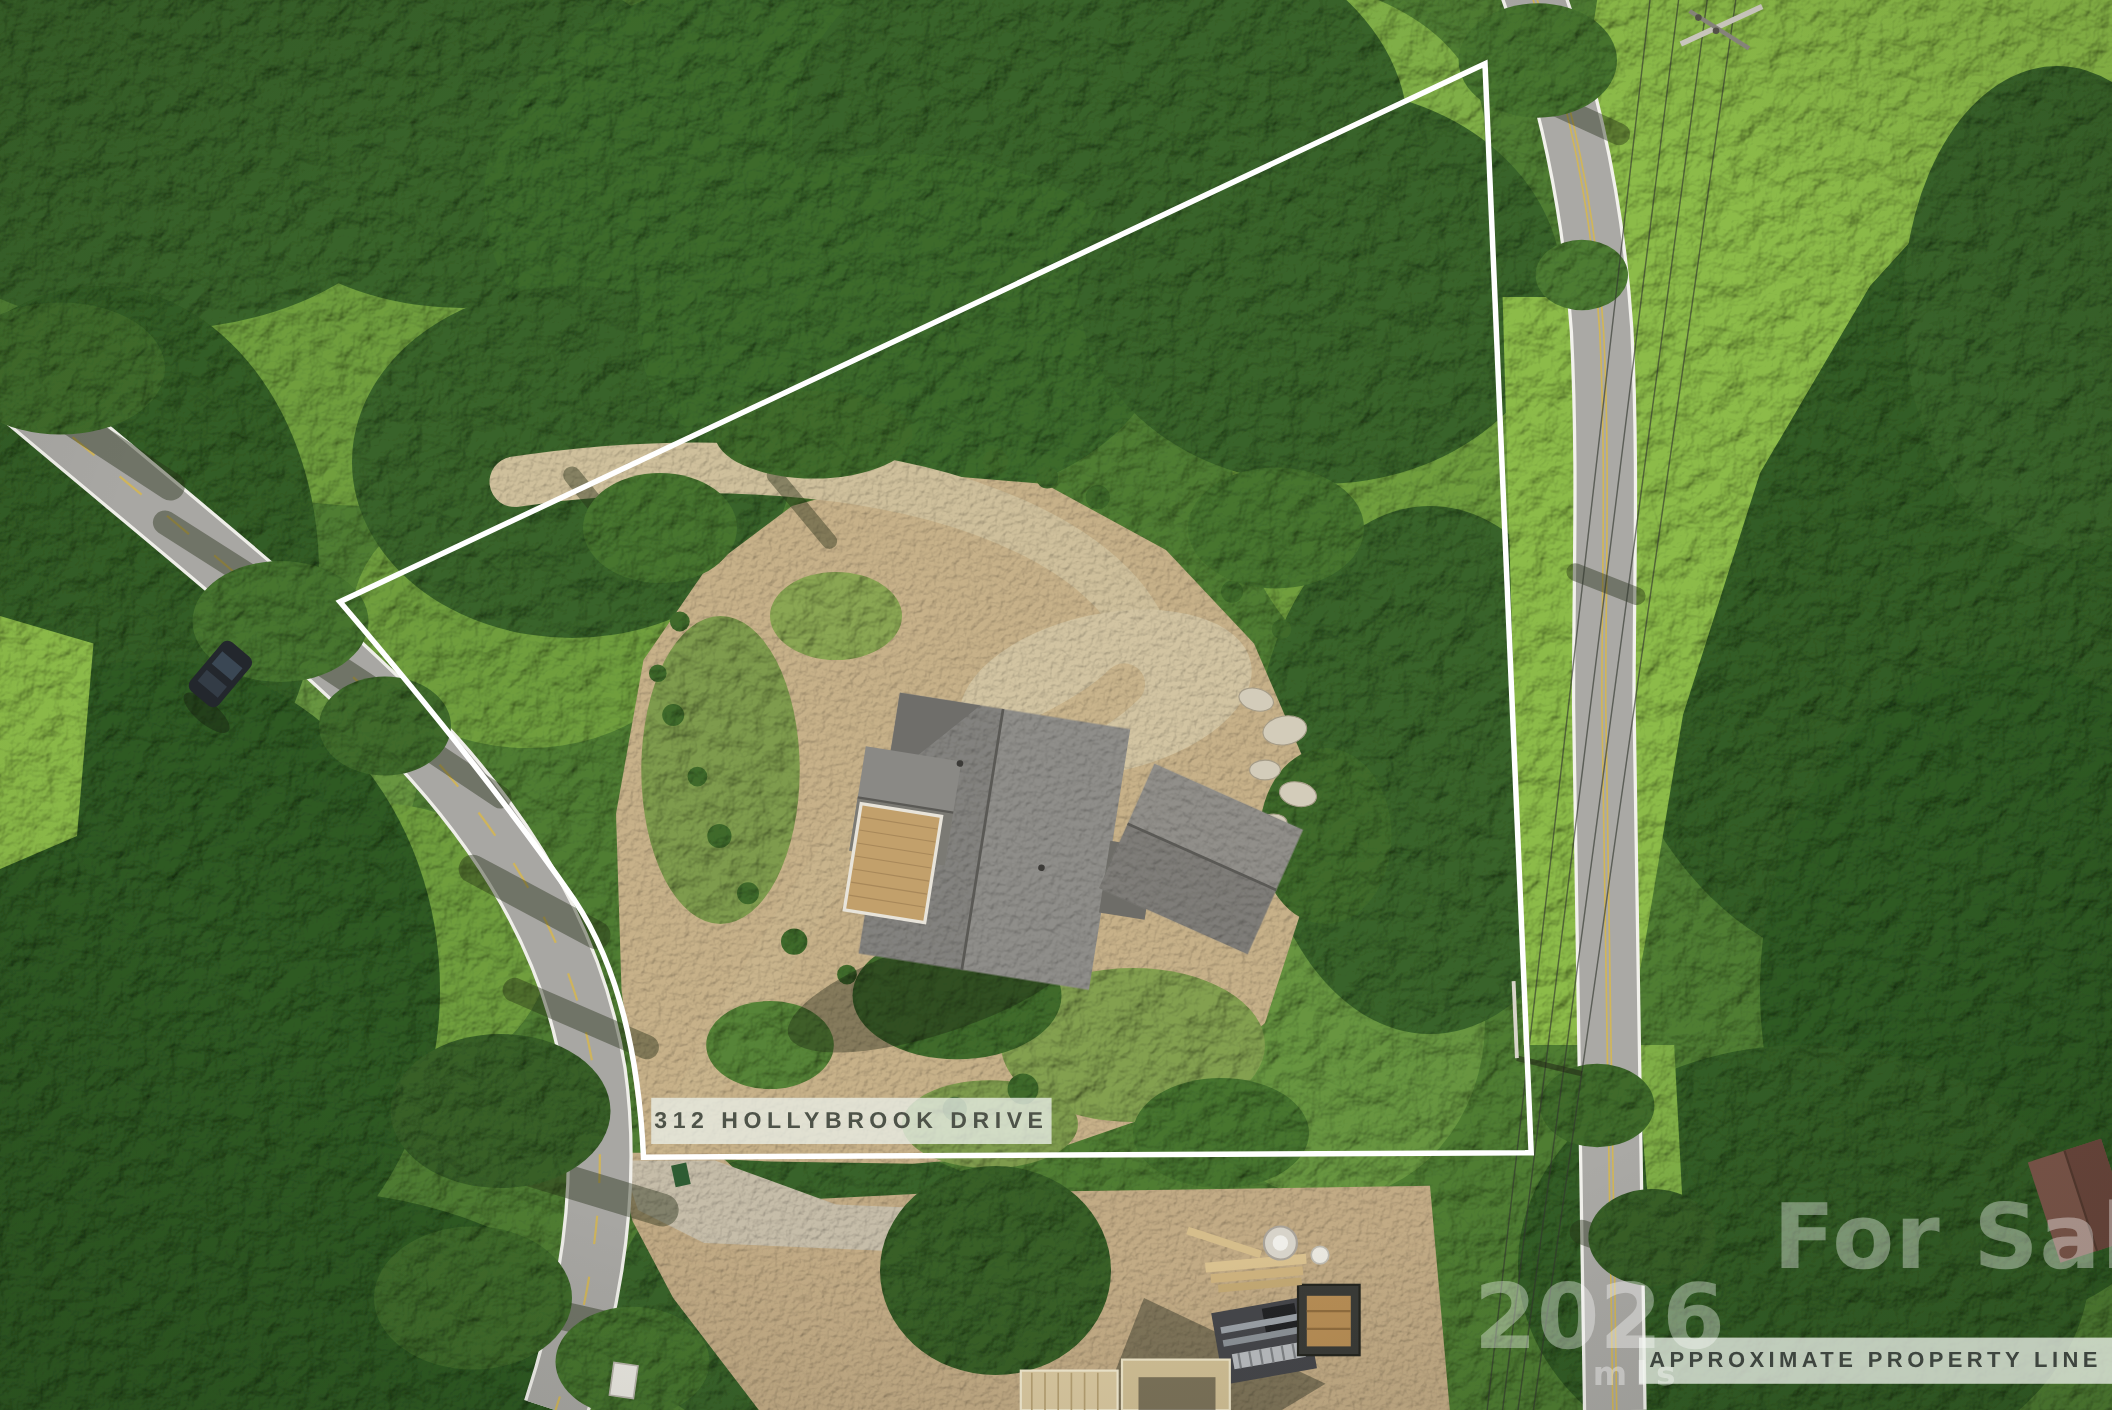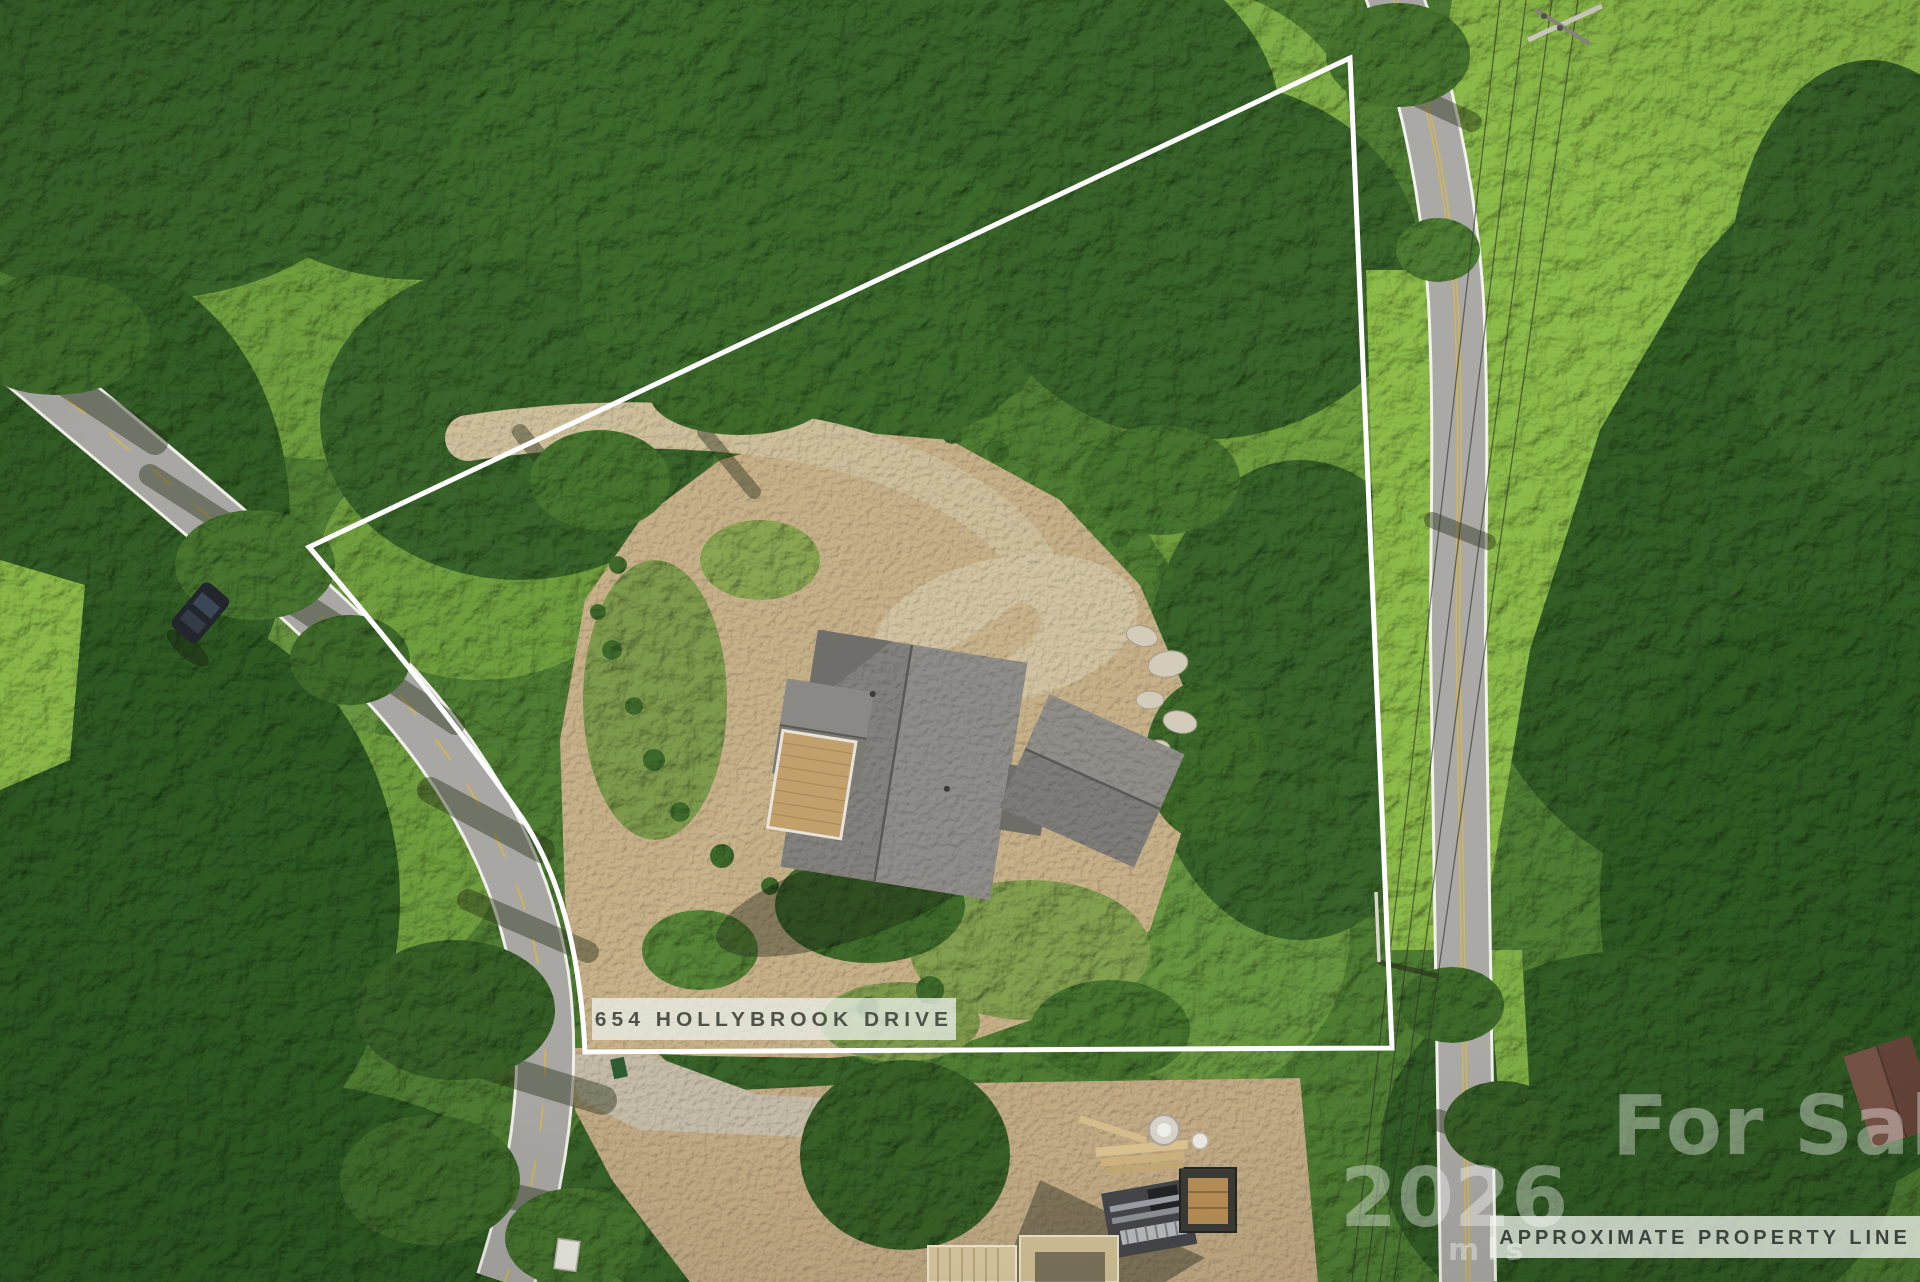--- a/index.html
+++ b/index.html
@@ -283,21 +283,21 @@
     <line x1="1379" y1="962" x2="1438" y2="976" stroke="rgba(30,30,20,0.5)" stroke-width="5"></line>
     <line x1="1376" y1="892" x2="1379" y2="962" stroke="#d8d5c9" stroke-width="3.5"></line>
   </g>
 
   <path d="M1350,58 L309,547 Q440,700 522,818 Q578,902 585,1052 L1392,1048 Z" fill="none" stroke="#ffffff" stroke-width="5" stroke-linejoin="miter"></path>
 
   <rect x="0" y="0" width="1920" height="1282" fill="url(#vignette)"></rect>
 </svg>
 
 <div class="overlay-label addr">
-  <span>654 HOLLYBROOK DRIVE</span>
+  <span>312 HOLLYBROOK DRIVE</span>
 </div>
 
 <div class="overlay-label plbl">
   <span>APPROXIMATE PROPERTY LINE</span>
 </div>
 
 <div class="wm wm-line1">For Sale</div>
 <div class="wm wm-line2">
   <span class="yr">2026</span>
 </div>

